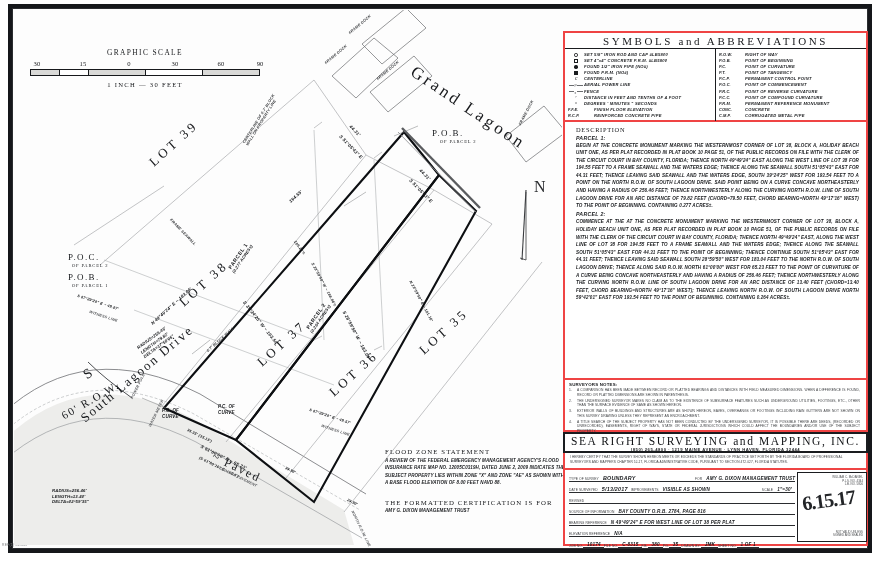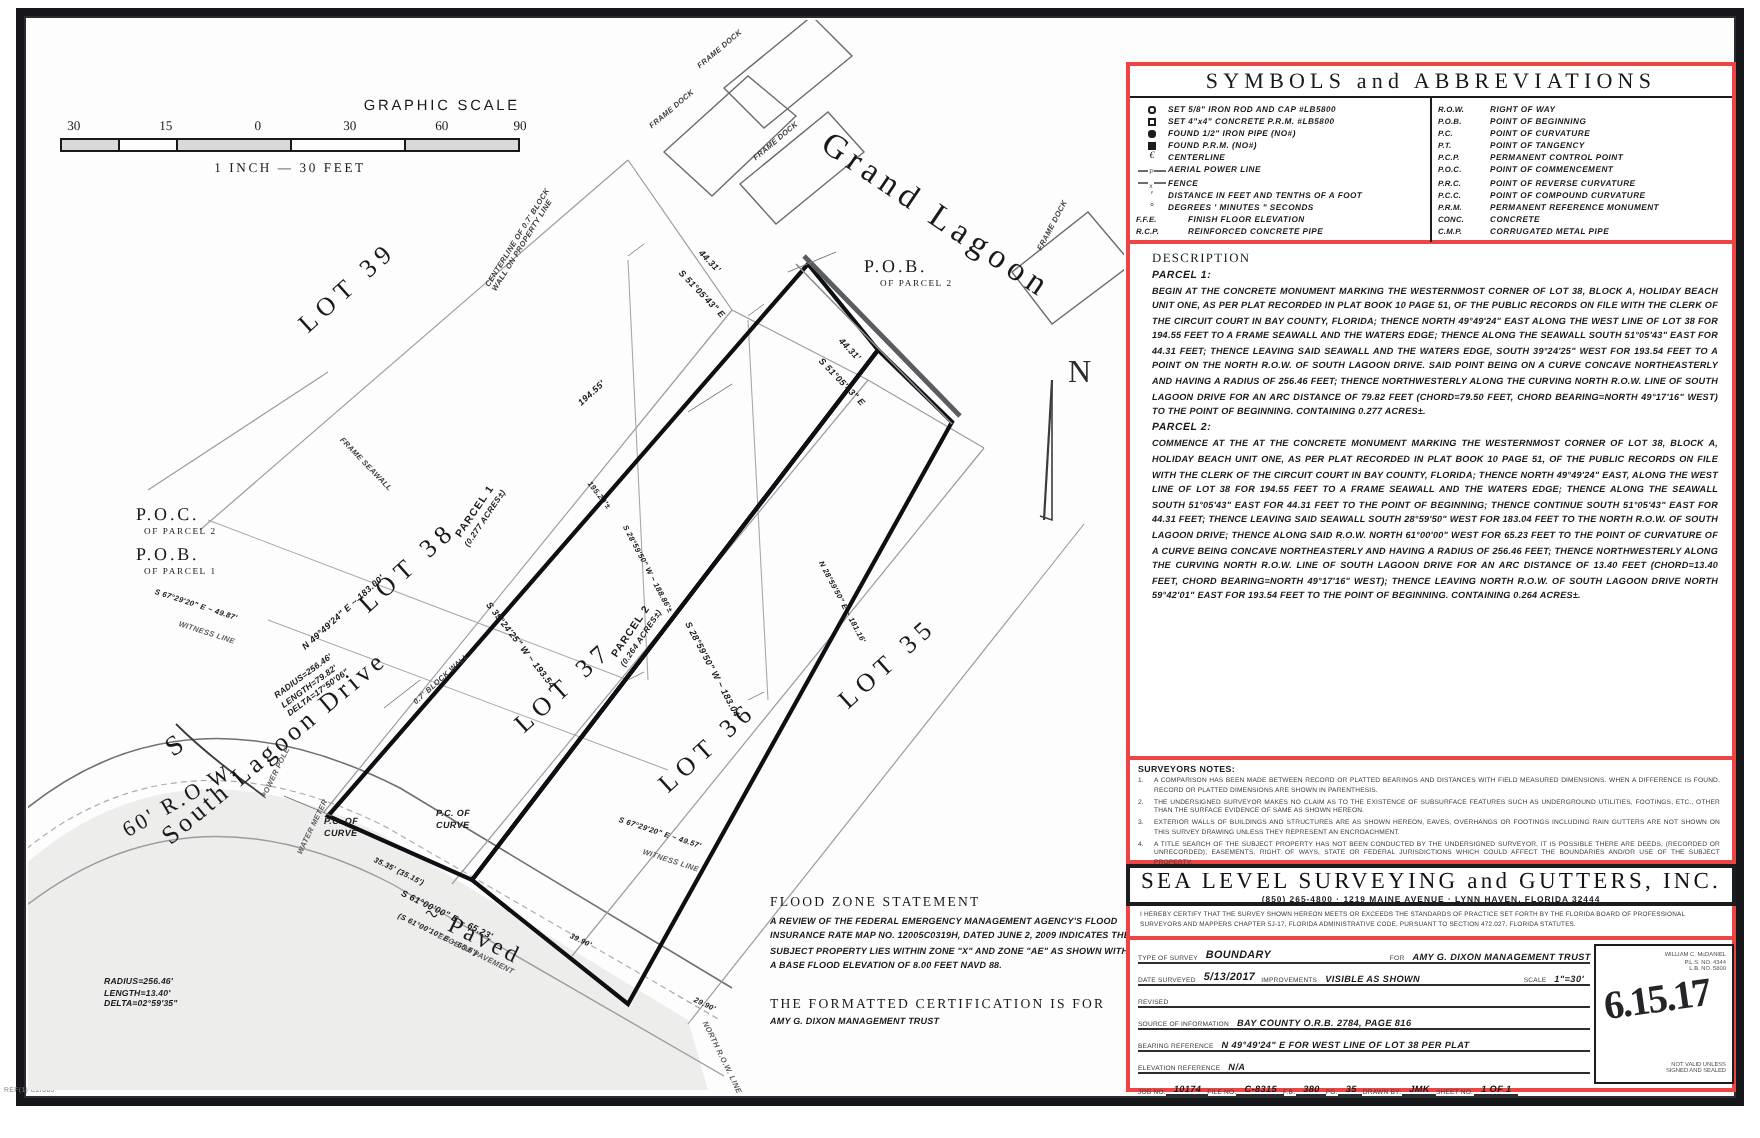--- a/index.html
+++ b/index.html
@@ -145,21 +145,21 @@
   .seal-foot { position:absolute; right:3px; bottom:3px; font-size: 2.9px; line-height:3.6px; color:#4a4c4f; text-align:right;}
   #seal-sig {
     position: absolute; left: 4px; top: 16px;
     font-family: "Liberation Serif", serif;
     font-size: 20px; color: #232528; transform: rotate(-8deg);
     letter-spacing: -1px; font-weight: bold;
   }
 
   
   #graphic-scale { position: absolute; left: 30px; top: 48px; width: 230px; }
-  #gs-title { text-align: right; font-family: Liberation Sans, sans-serif; font-size: 7.4px; letter-spacing: 1.4px; color: #17191c;}
+  #gs-title { text-align: center; font-family: Liberation Serif, serif; font-size: 7.4px; letter-spacing: 1.4px; color: #17191c;}
   #gs-nums { position: relative; height: 9px; margin-top: 3px; }
   #gs-nums span { position: absolute; font-family: "Liberation Serif", serif; font-size: 6.6px; color:#17191c; transform: translateX(-50%); }
   #gs-bar { display: flex; height: 7px; border: 1px solid #17191c; }
   #gs-bar div { height: 100%; }
   #gs-foot { text-align: center; font-family: "Liberation Serif", serif; font-size: 6.6px; letter-spacing: 1.3px; color: #17191c; margin-top: 5px;}
 
   
   #flood { position: absolute; left: 385px; top: 448px; width: 180px; }
   #flood-title { font-family: "Liberation Serif", serif; font-size: 6.8px; letter-spacing: 1.1px; color: #17191c; }
   #flood-body { font-size: 4.5px; font-style: italic; font-weight: bold; line-height: 7.4px; color:#17191c; letter-spacing: .1px; margin-top:2px;}
@@ -547,21 +547,21 @@
             <span class="note-txt">EXTERIOR WALLS OF BUILDINGS AND STRUCTURES ARE AS SHOWN HEREON, EAVES, OVERHANGS OR FOOTINGS INCLUDING RAIN GUTTERS ARE NOT SHOWN ON THIS SURVEY DRAWING UNLESS THEY REPRESENT AN ENCROACHMENT.</span>
           </div>
         <div class="note-row">
             <span class="note-num">4.</span>
             <span class="note-txt">A TITLE SEARCH OF THE SUBJECT PROPERTY HAS NOT BEEN CONDUCTED BY THE UNDERSIGNED SURVEYOR, IT IS POSSIBLE THERE ARE DEEDS, (RECORDED OR UNRECORDED), EASEMENTS, RIGHT OF WAYS, STATE OR FEDERAL JURISDICTIONS WHICH COULD AFFECT THE BOUNDARIES AND/OR USE OF THE SUBJECT PROPERTY.</span>
           </div>
       </div>
     </div>
 
     <div class="blk" id="company-box">
-      <div id="company-name">SEA LEVEL SURVEYING and GUTTERS, INC.</div>
+      <div id="company-name">SEA RIGHT SURVEYING and MAPPING, INC.</div>
       <div id="company-addr">(850) 265-4800  · 1219 MAINE AVENUE ·  LYNN HAVEN, FLORIDA 32444</div>
     </div>
 
     <div class="blk" id="cert-box">
       <div class="cert-line">I HEREBY CERTIFY THAT THE SURVEY SHOWN HEREON MEETS OR EXCEEDS THE STANDARDS OF PRACTICE SET FORTH BY THE FLORIDA BOARD OF PROFESSIONAL SURVEYORS AND MAPPERS CHAPTER 5J-17, FLORIDA ADMINISTRATIVE CODE, PURSUANT TO SECTION 472.027, FLORIDA STATUTES.</div>
     </div>
 
     <div class="blk" id="title-box">
       <div id="tb-main">
 

